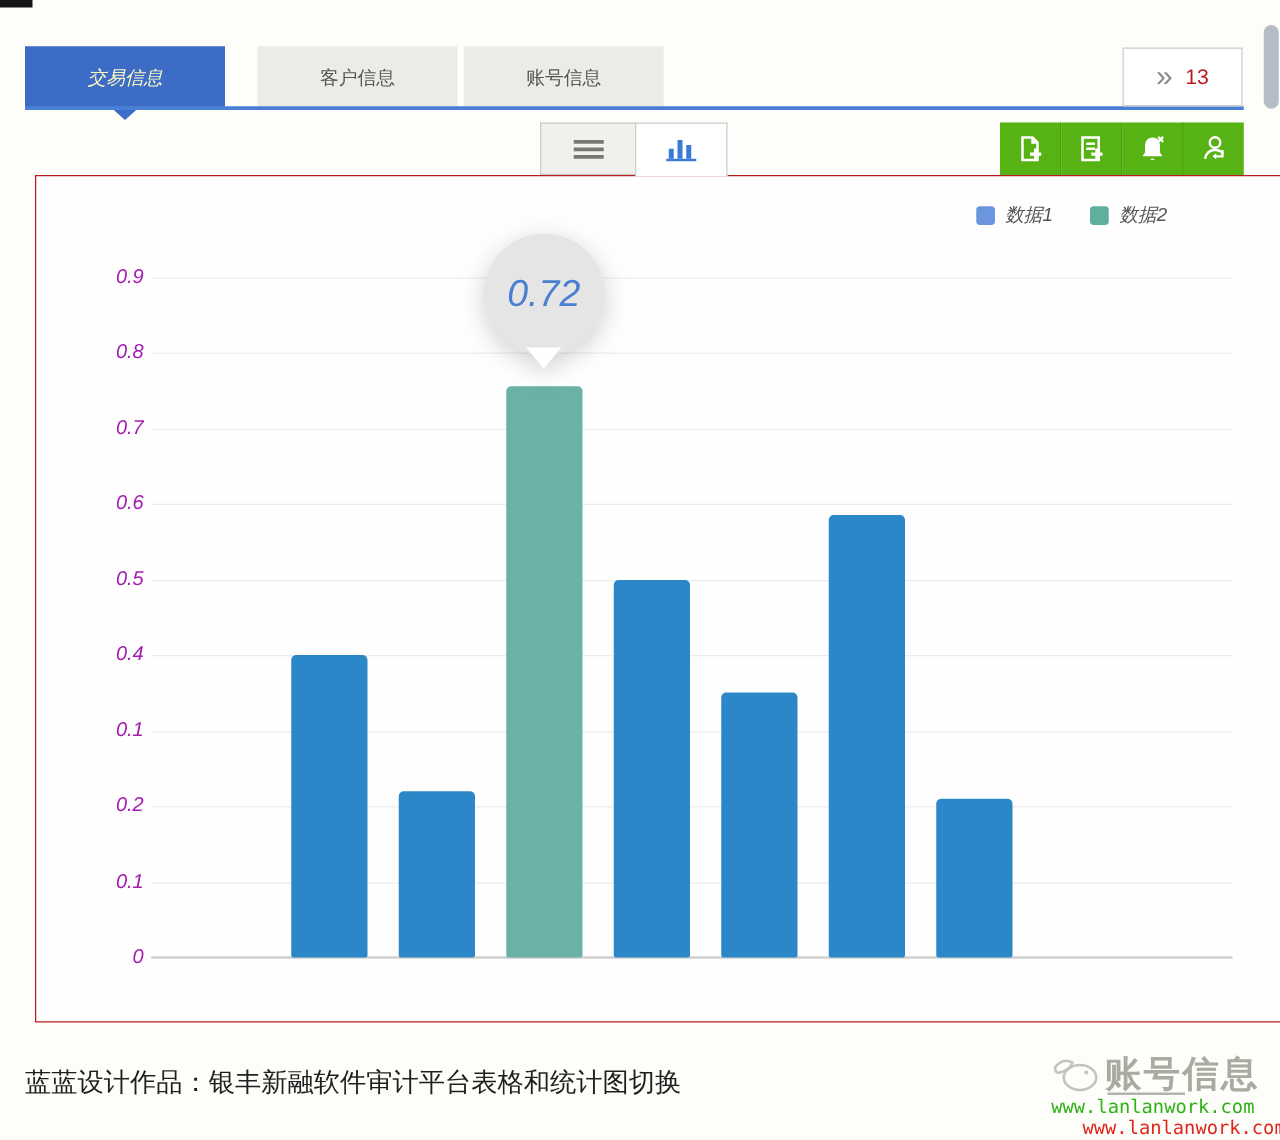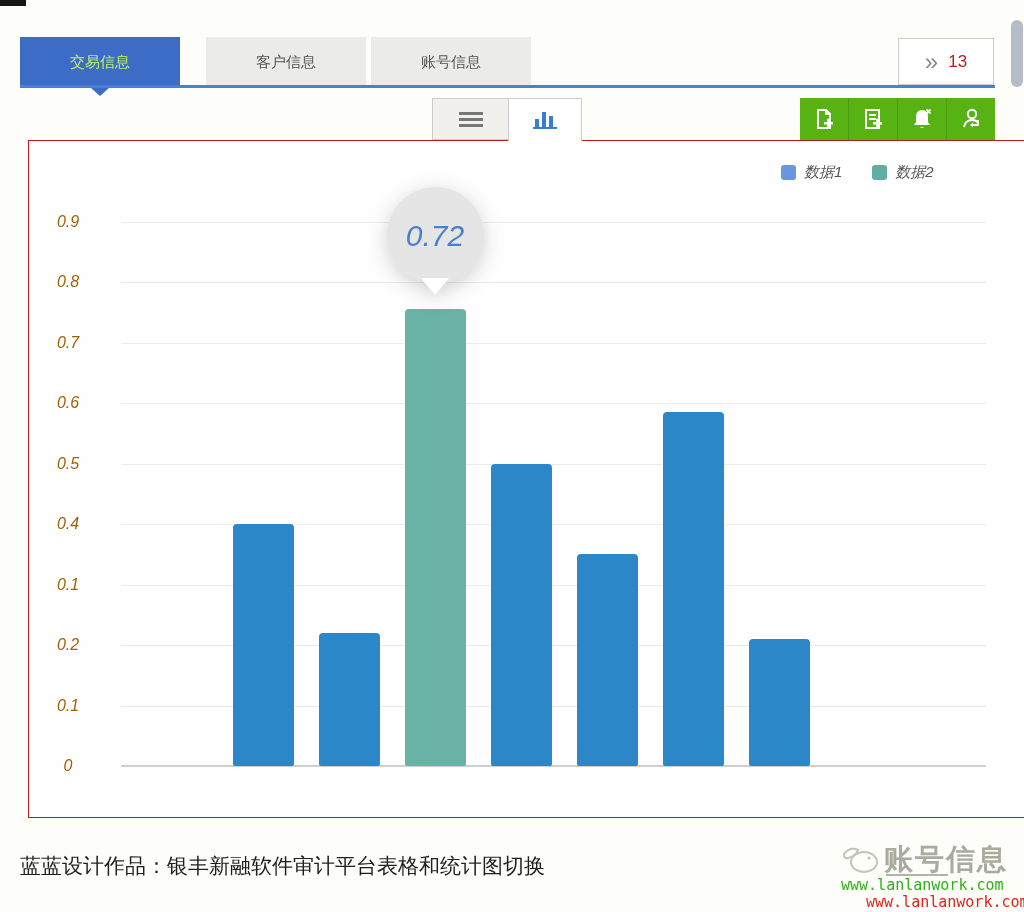--- a/index.html
+++ b/index.html
@@ -14,21 +14,21 @@
   .black-chip { position:absolute; left:0; top:0; width:26px; height:6px; background:#161616; }
 
   
   .tabbar { position:absolute; left:20px; top:37px; width:975px; height:50px; }
   .tab {
     position:absolute; top:0; height:50px; width:160px;
     background:#ebebe8; color:#555; font-size:15px;
     display:flex; align-items:center; justify-content:center; cursor:default;
   }
   .tab.t2 { left:186px; } .tab.t3 { left:351px; }
-  .tab.active { left:0; background:#3c6cc6; color:#bef264; }
+  .tab.active { left:0; background:#3c6cc6; color:#fef9c3;font-style:italic; }
   .tab-underline { position:absolute; left:20px; top:85px; width:975px; height:3px; background:#4a7fd6; }
   .tab-arrow {
     position:absolute; left:91px; top:88px;
     border-left:9px solid transparent; border-right:9px solid transparent;
     border-top:8px solid #3c6cc6;
   }
   .pager {
     position:absolute; left:898px; top:38px; width:96px; height:47px;
     background:#fff; border:1px solid #ccc;
     display:flex; align-items:center; justify-content:center; gap:10px;
@@ -71,22 +71,22 @@
     background:#fefefe; border:1px solid #b91c1c;font-style:italic;
   }
   .legend { position:absolute; left:752px; top:22px; display:flex; gap:30px; }
   .legend-item { display:flex; align-items:center; gap:8px; cursor:default; }
   .legend-swatch { width:15px; height:15px; border-radius:3px; }
   .legend-label { font-size:15px; color:#555; }
 
   .gridline { position:absolute; height:1px; background:#ececea; }
   .gridline.zero { height:2px; background:#cfcfcd; }
   .ytick {
-    position:absolute; left:6px; width:66px; height:22px;
-    text-align:center; font-size:16px; color:#a16207; line-height:22px;
+    position:absolute; left:20px; width:66px; height:22px;
+    text-align:right; font-size:16px; color:#a21caf; line-height:22px;
   }
   .bar { position:absolute; border-radius:4px 4px 2px 2px; }
 
   .tooltip { position:absolute; width:97px; filter:drop-shadow(0 5px 10px rgba(0,0,0,0.18)); z-index:5; }
   .bubble {
     width:97px; height:97px; border-radius:50%; background:#e5e5e5;
     display:flex; align-items:center; justify-content:center;
   }
   .bubble-value { font-size:30px; color:#4a7fd0; }
   .tail {

